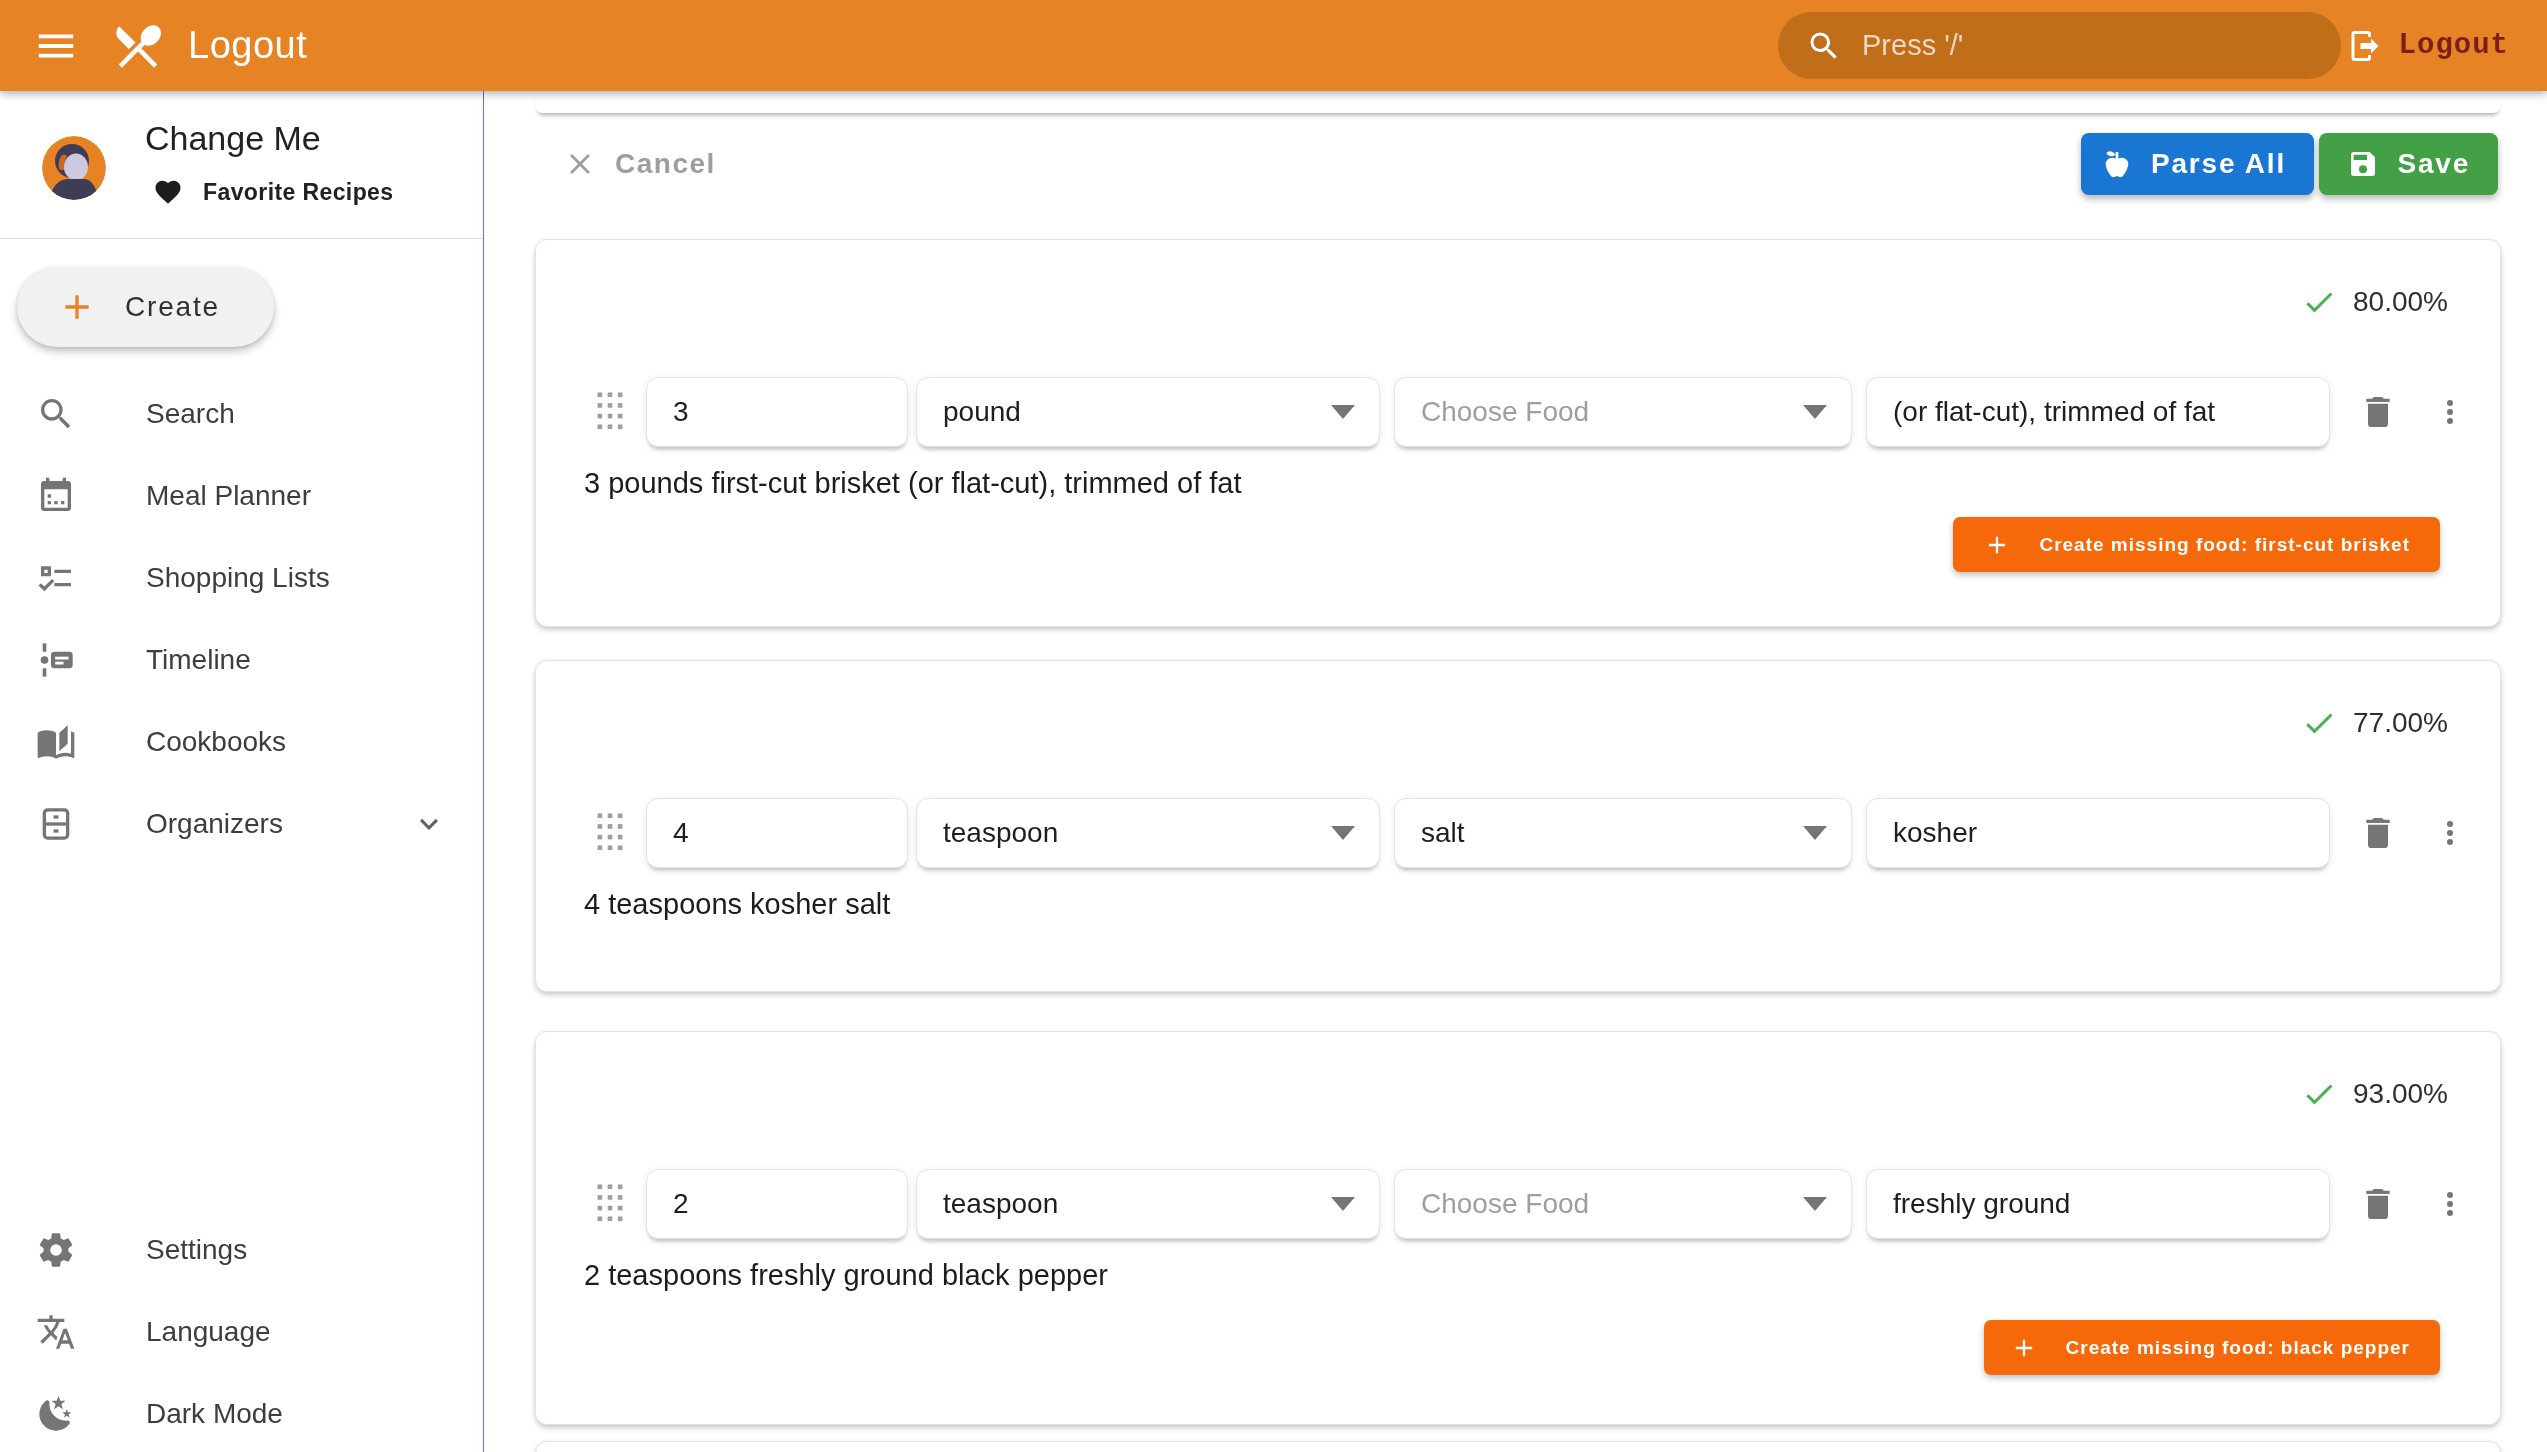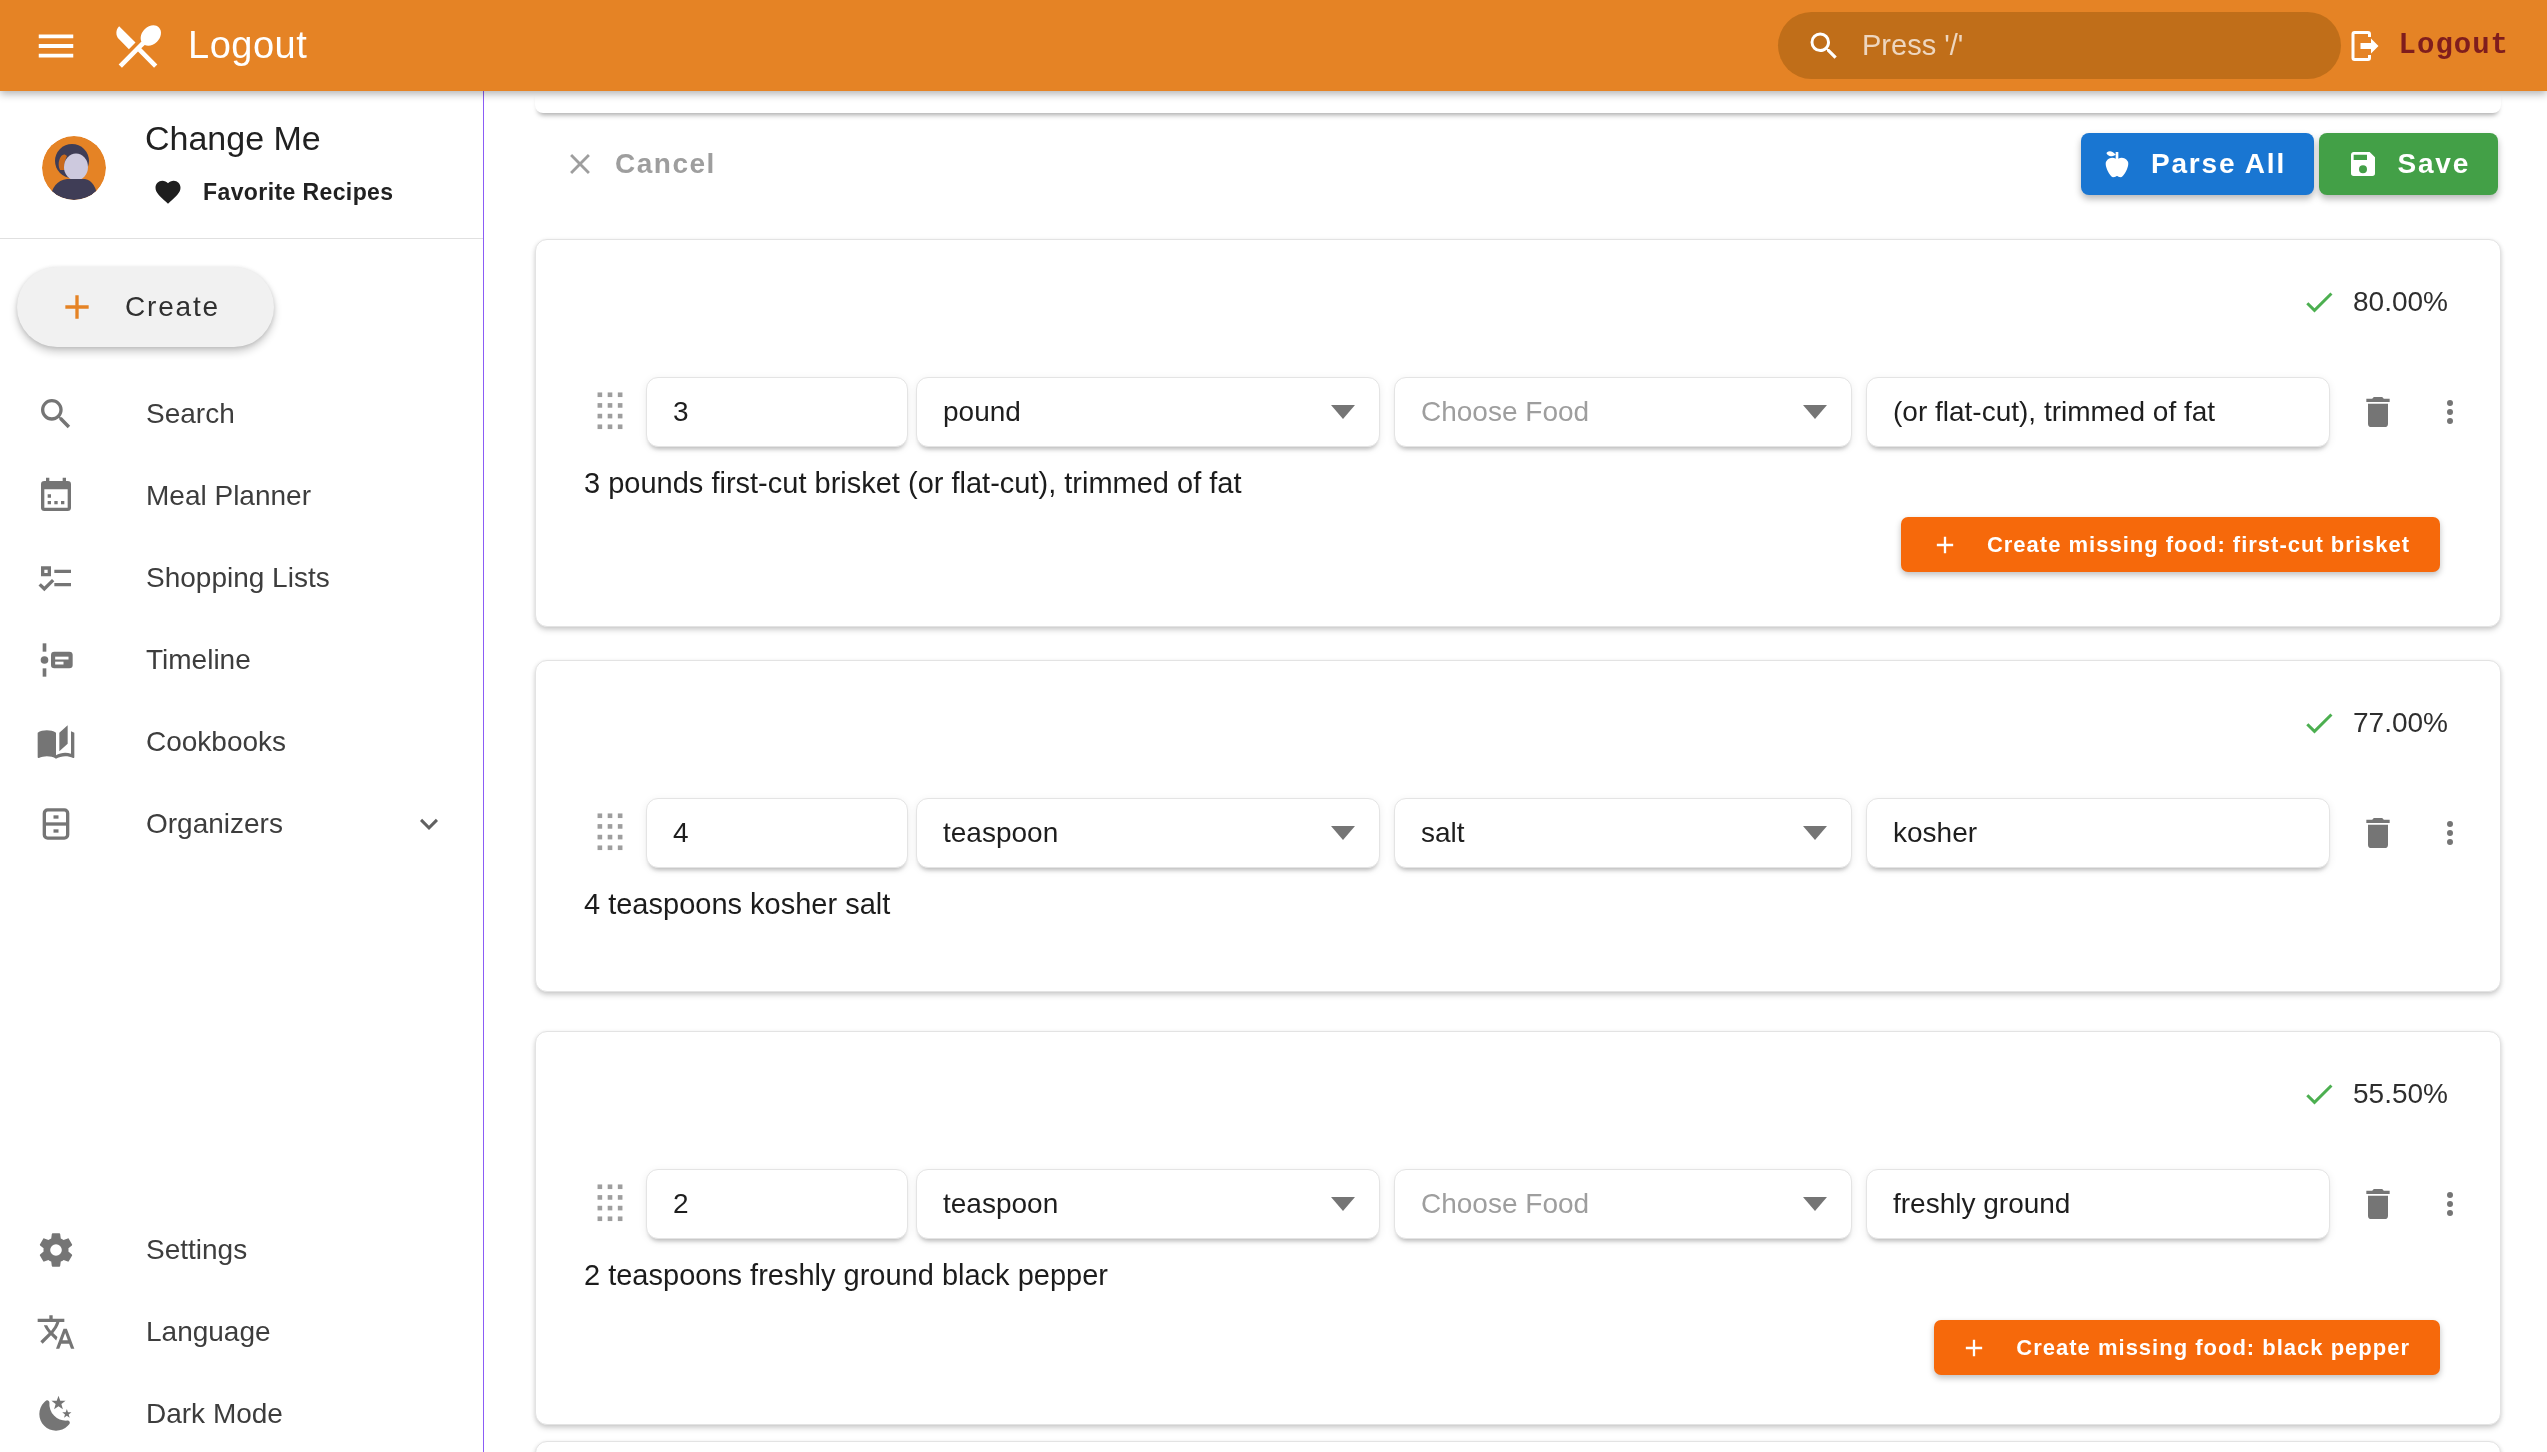--- a/index.html
+++ b/index.html
@@ -80,21 +80,21 @@
   .w-food { width:458px; margin-left:14px; }
   .w-note { width:464px; margin-left:14px; }
   .caret { width:0; height:0; border-left:12px solid transparent; border-right:12px solid transparent;
            border-top:14px solid #757575; }
   .icon-btn { background:none; border:none; cursor:pointer; display:flex; align-items:center; }
   .trash { margin-left:28px; }
   .kebab { margin-left:34px; }
   .orig-text { position:absolute; left:48px; top:227px; font-size:29px; color:#1C1C1C; }
   .missing-btn { position:absolute; right:60px; height:55px; border:none; border-radius:7px;
                  background:#F6690B; color:#fff; display:flex; align-items:center; gap:28px;
-                 padding:0 30px; font-size:22px; font-weight:700; letter-spacing:1px;
+                 padding:0 30px; font-size:19px; font-weight:700; letter-spacing:1px;
                  font-family:inherit; cursor:pointer; box-shadow:0 3px 6px rgba(0,0,0,.25); }
   .mb1 { top:277px; }
   .mb3 { top:288px;padding-left:26px; }
 </style>
 </head>
 <body>
 
 <div class="header">
   <div class="hamburger">
     <svg viewBox="0 0 24 24" width="46" height="46">
@@ -357,21 +357,21 @@
       </button>
     </div>
     <div class="orig-text">4 teaspoons kosher salt</div>
   </div>
 
   <div class="card card3">
     <div class="pct-row">
       <svg viewBox="0 0 24 24" width="36" height="36">
           <path fill="#4CAF50" d="M21,7L9,19L3.5,13.5L4.91,12.09L9,16.17L19.59,5.59L21,7Z"></path>
         </svg>
-      <span>55.50%</span>
+      <span>93.00%</span>
     </div>
     <div class="fields-row">
       <svg class="drag" viewBox="0 0 18 26">
         <g fill="#9E9E9E">
           <rect x="2" y="2" width="2.6" height="2.6"></rect>
             <rect x="7.7" y="2" width="2.6" height="2.6"></rect>
             <rect x="13.4" y="2" width="2.6" height="2.6"></rect>
           <rect x="2" y="8" width="2.6" height="2.6"></rect>
             <rect x="7.7" y="8" width="2.6" height="2.6"></rect>
             <rect x="13.4" y="8" width="2.6" height="2.6"></rect>

